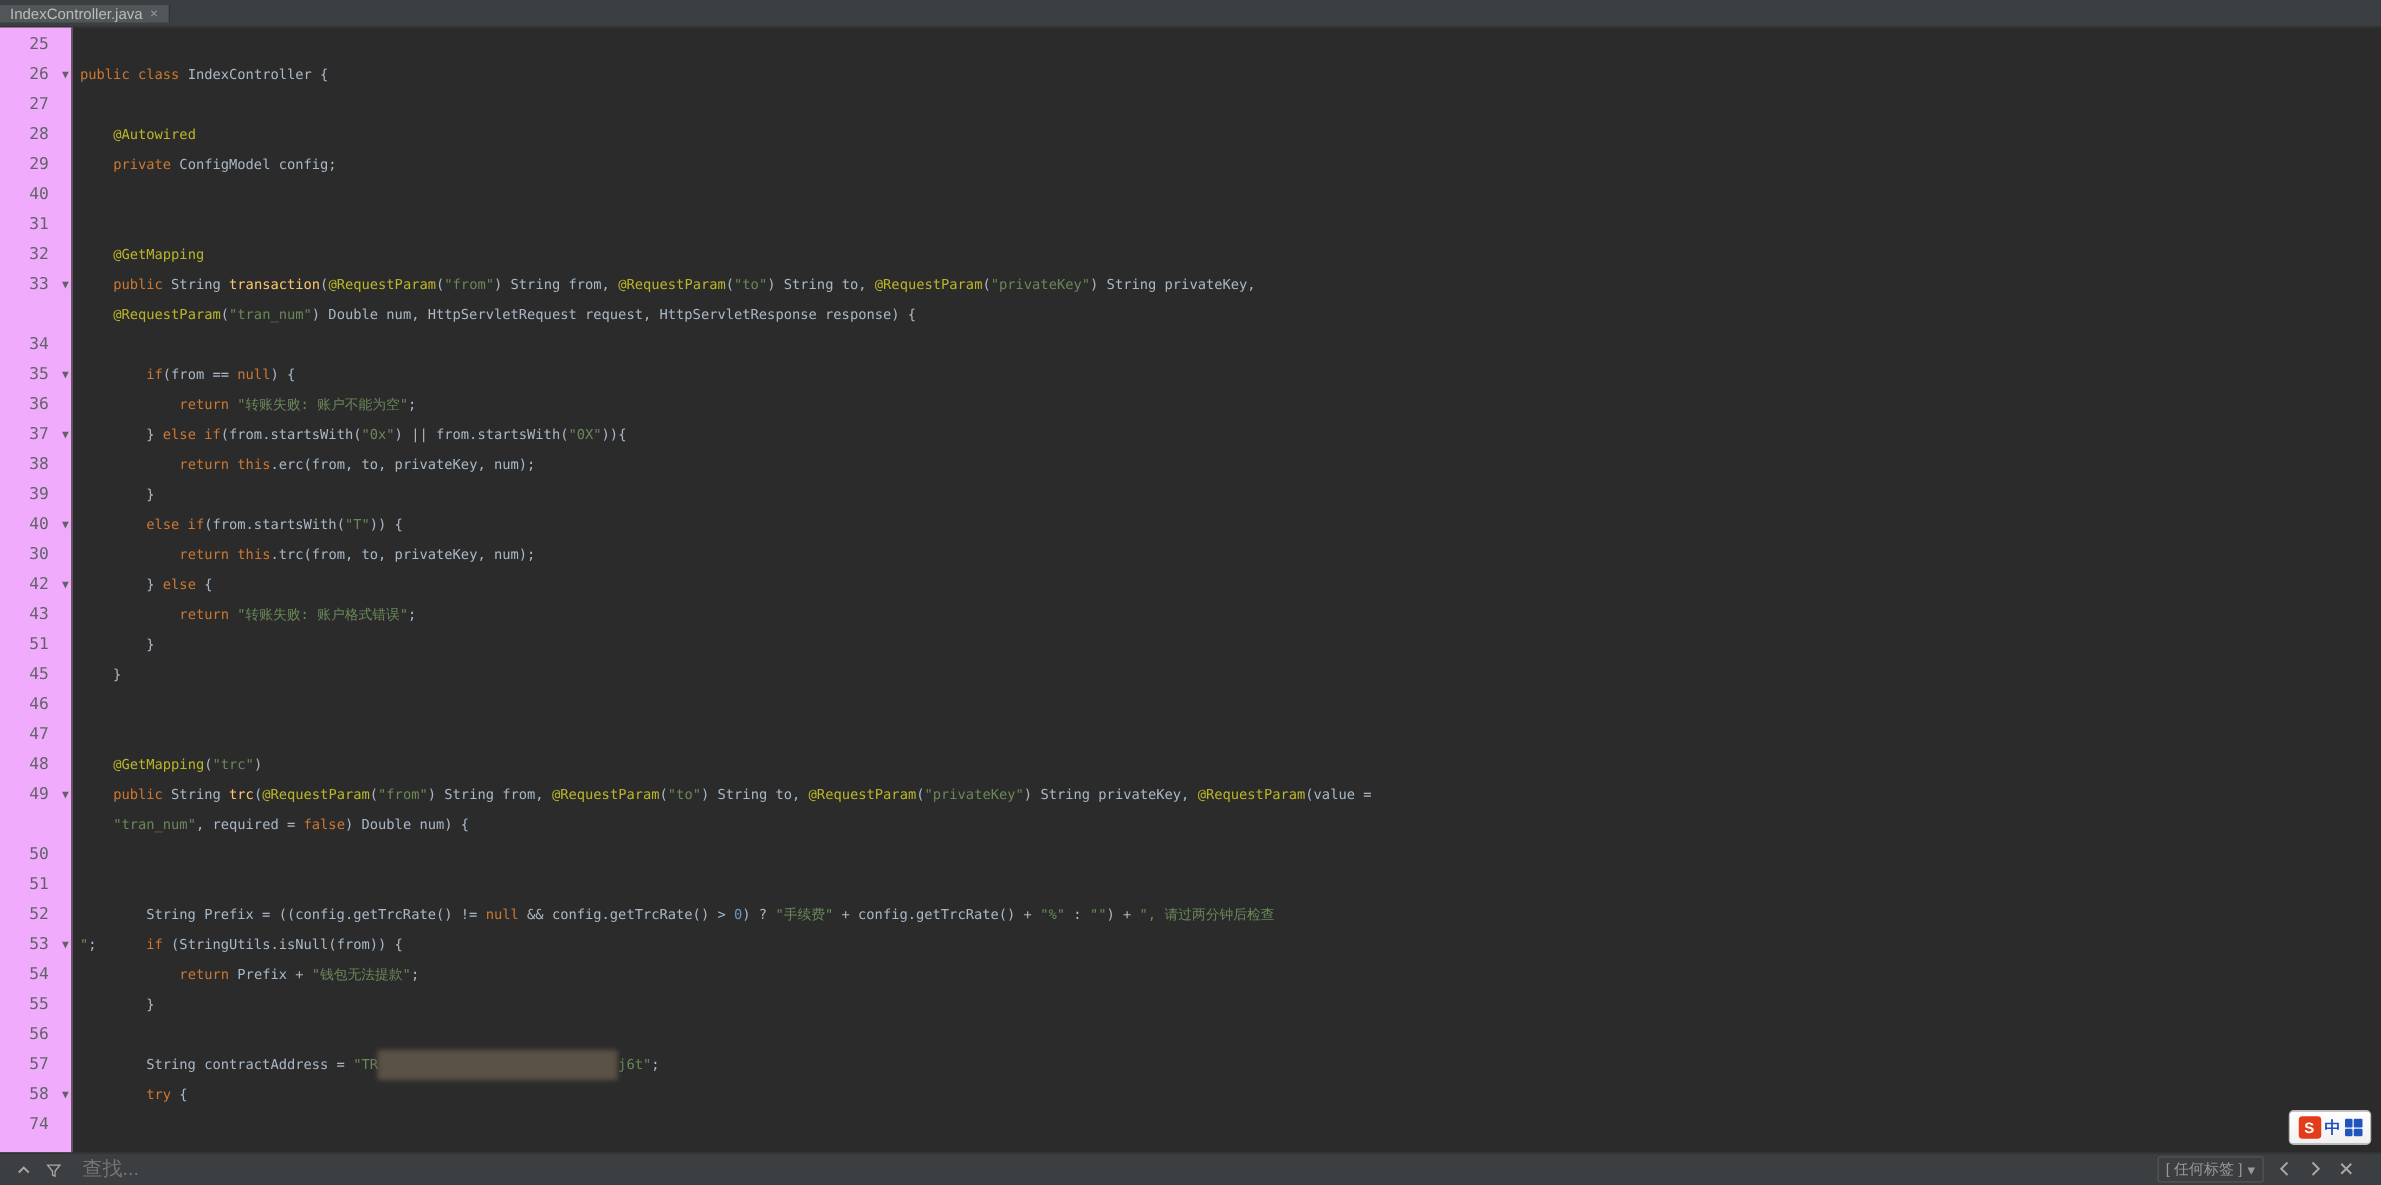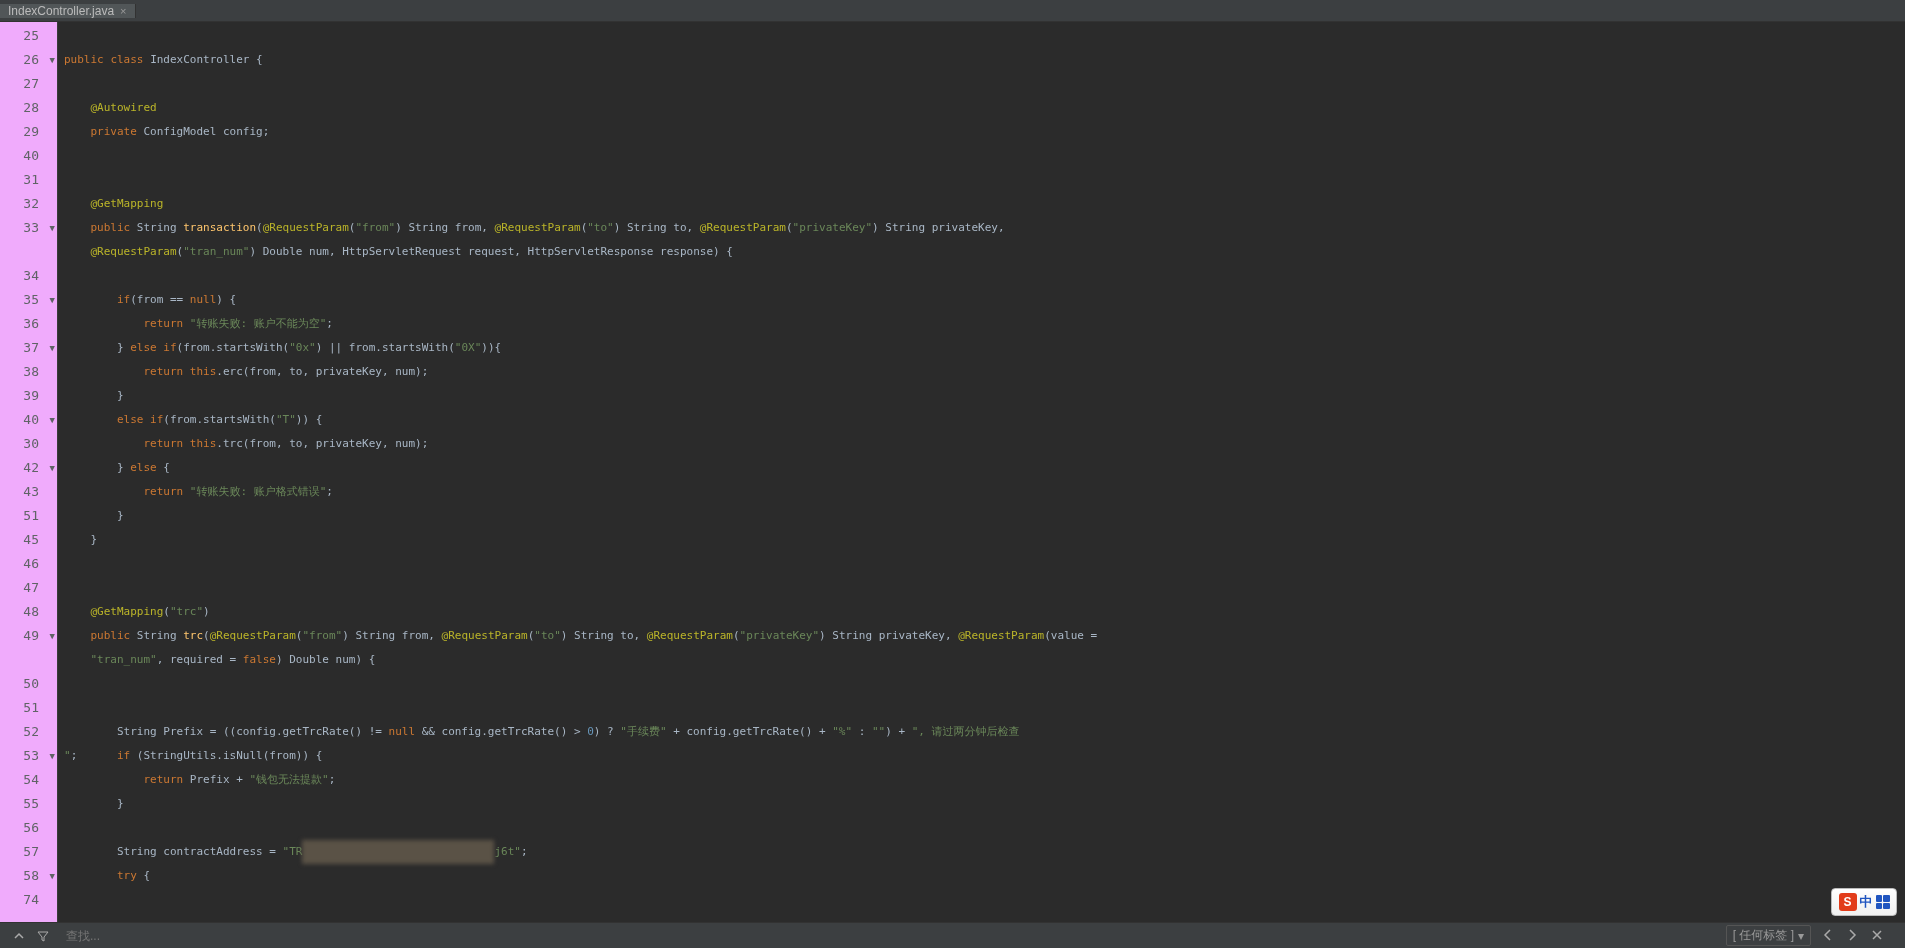--- a/index.html
+++ b/index.html
@@ -117,21 +117,21 @@
     height: 18px;
     display: flex;
     align-items: center;
     justify-content: center;
     color: #aaa;
   }
   .sb-search {
     background: transparent;
     border: none;
     color: #888;
-    font-size: 12px;
+    font-size: 16px;
     margin-left: 8px;
     outline: none;
     width: 200px;
     font-family: sans-serif;
   }
   .sb-right {
     margin-left: auto;
     display: flex;
     align-items: center;
     gap: 10px;

